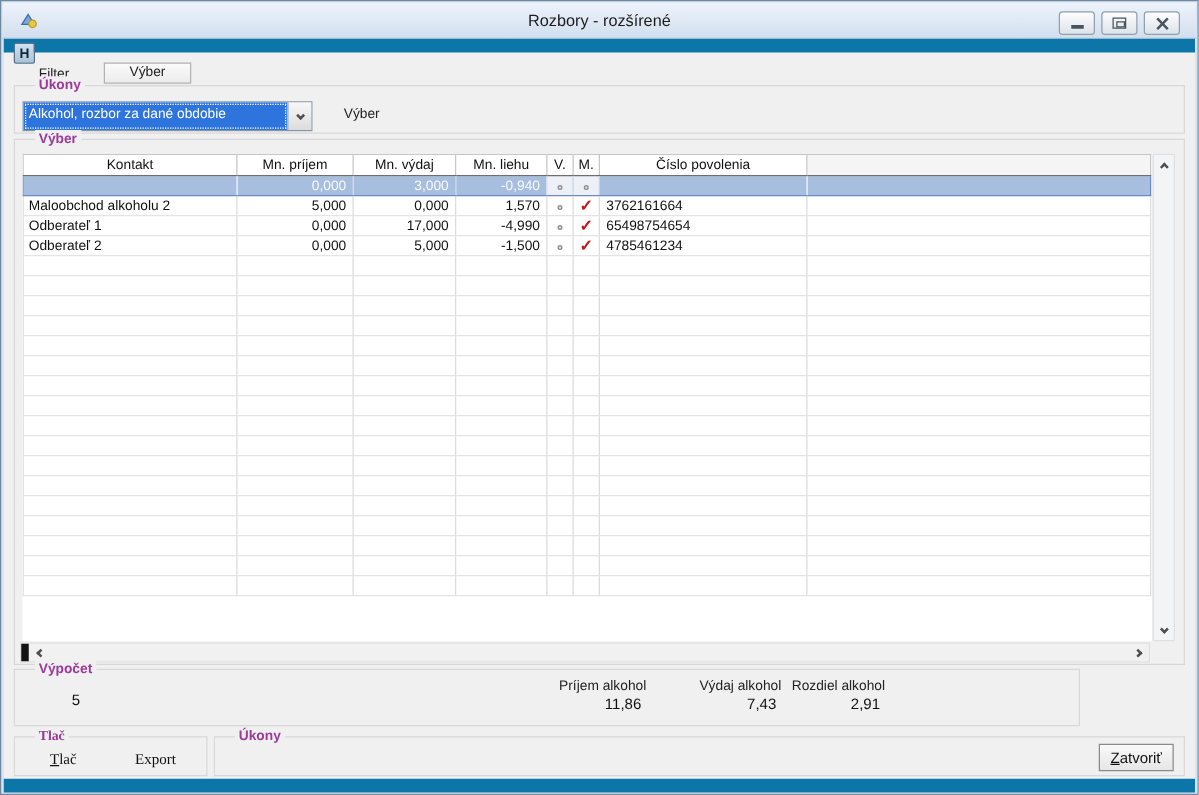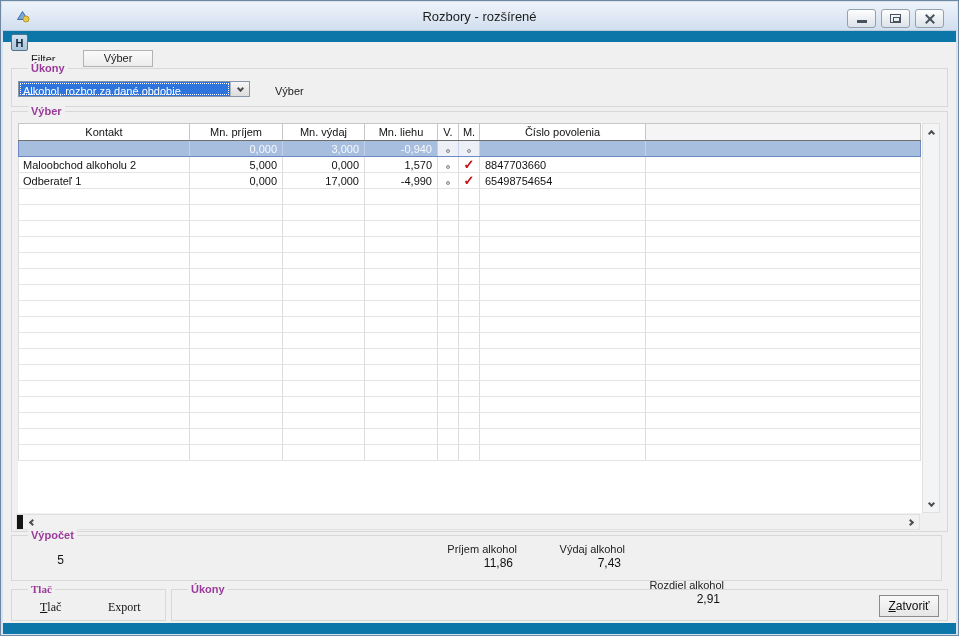--- a/index.html
+++ b/index.html
@@ -61,27 +61,27 @@
   }
 
   
   .group { position:absolute; border:1px solid #d8d8d8; }
   .glabel {
     position:absolute; left:8px; top:-8px; background:#f0f0f0; padding:0 3px;
     font-size:11px; font-weight:bold; color:#9a3a9a; line-height:14px;margin-left:8px;
   }
   .g-ukony-top    { left:10px; top:67px;  width:937px; height:39px; }
   .g-vyber        { left:10px; top:110px; width:937px; height:421px; }
-  .g-vypocet      { left:10px; top:534px; width:931px; height:46px; }
+  .g-vypocet      { left:10px; top:534px; width:853px; height:46px; }
   .g-tlac         { left:10px; top:588px; width:155px; height:32px;font-family:Liberation Serif, serif; }
   .g-ukony-bottom { left:170px; top:588px; width:777px; height:32px; }
 
   
   .combo {
-    position:absolute; left:6px; top:12px; width:232px; height:16px;
+    position:absolute; left:6px; top:12px; width:232px; height:24px;
     border:1px solid #8795a5; background:#fff; display:flex; cursor:pointer;
   }
   .combo-text {
     flex:1; background:#2d74dd; color:#fff; font-size:11px; line-height:18px;
     padding:0 4px; outline:1px dotted #fff; outline-offset:-2px;
     white-space:nowrap; overflow:hidden;
   }
   .combo-btn {
     width:19px; background:linear-gradient(#f7f7f7,#dcdcdc);
     border-left:1px solid #aab4bf; display:flex; align-items:center; justify-content:center;
@@ -140,21 +140,21 @@
   }
   .sb-btn { width:16px; height:15px; display:flex; align-items:center; justify-content:center; cursor:pointer; }
   .hthumb { width:6px; height:100%; background:#141414; cursor:pointer; }
   .htrack { flex:1; }
 
   
   .count-value { position:absolute; left:28px; top:17px; width:24px; font-size:12px; color:#111; text-align:right; }
   .metric { position:absolute; top:6px; width:112px; text-align:right; }
   .metric .mlabel { font-size:11px; color:#222; line-height:14px; }
   .metric .mvalue { font-size:12px; color:#111; line-height:15px; padding-right:4px; }
-  .metric.m0 { left:393px; } .metric.m1 { left:501px; } .metric.m2 { left:600px;margin-top:36px; }
+  .metric.m0 { left:393px; } .metric.m1 { left:501px; } .metric.m2 { left:584px; }
 
   
   .flatbtn { position:absolute; top:10px; font-size:12px; color:#111; cursor:pointer; }
   .flatbtn.b0 { left:28px; } .flatbtn.b1 { left:96px; }
   .mnem::first-letter { text-decoration:underline; }
   .btn-close {
     position:absolute; right:8px; top:5px; width:60px; height:22px;
     border:1px solid #8a8a8a; border-radius:0;
     background:linear-gradient(#f9f9f9,#e6e6e6);
     font-family:"Liberation Sans",sans-serif; font-size:12px; color:#111; cursor:pointer;
@@ -242,31 +242,41 @@
             <td class="c-cislo"></td>
             <td class="c-fill"></td>
           </tr>
           <tr>
             <td class="c-kontakt">Maloobchod alkoholu 2</td>
             <td class="c-num">5,000</td>
             <td class="c-num">0,000</td>
             <td class="c-num">1,570</td>
             <td class="c-flag"><span class="circle"></span></td>
             <td class="c-flag"><span class="check">✓</span></td>
-            <td class="c-cislo">8847703660</td>
+            <td class="c-cislo">3762161664</td>
             <td class="c-fill"></td>
           </tr>
           <tr>
             <td class="c-kontakt">Odberateľ 1</td>
             <td class="c-num">0,000</td>
             <td class="c-num">17,000</td>
             <td class="c-num">-4,990</td>
             <td class="c-flag"><span class="circle"></span></td>
             <td class="c-flag"><span class="check">✓</span></td>
             <td class="c-cislo">65498754654</td>
+            <td class="c-fill"></td>
+          </tr>
+          <tr>
+            <td class="c-kontakt">Odberateľ 2</td>
+            <td class="c-num">0,000</td>
+            <td class="c-num">5,000</td>
+            <td class="c-num">-1,500</td>
+            <td class="c-flag"><span class="circle"></span></td>
+            <td class="c-flag"><span class="check">✓</span></td>
+            <td class="c-cislo">4785461234</td>
             <td class="c-fill"></td>
           </tr>
         <tr>
               <td class="c-kontakt"></td>
               <td class="c-num"></td>
               <td class="c-num"></td>
               <td class="c-num"></td>
               <td class="c-flag"></td>
               <td class="c-flag"></td>
               <td class="c-cislo"></td>

